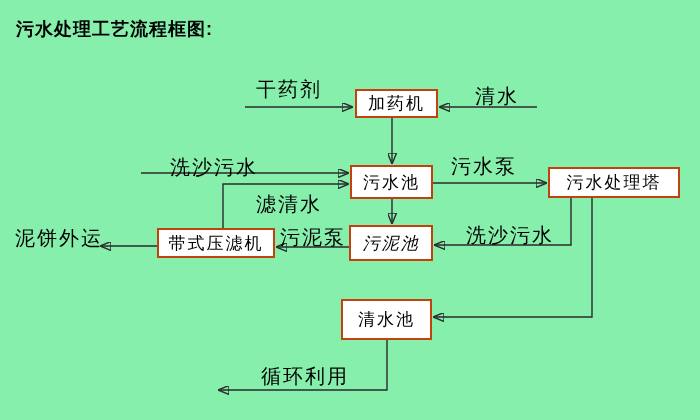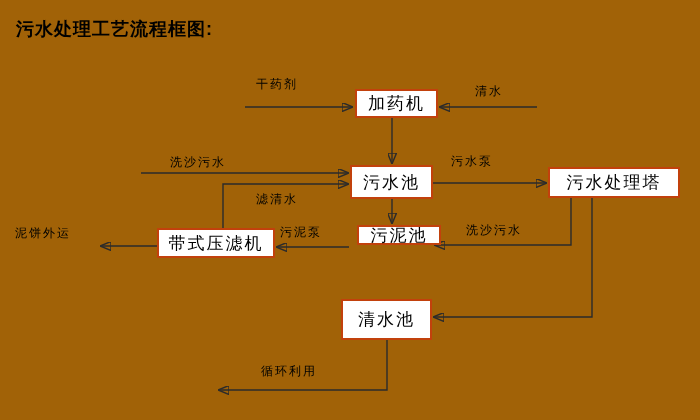--- a/index.html
+++ b/index.html
@@ -1,39 +1,39 @@
 <!DOCTYPE html>
 <html><head>
 <meta charset="utf-8">
 <style>
   html,body{margin:0;padding:0;background:#ffffff;}
   #canvas{
-    position:relative;width:700px;height:420px;background:#a16207;
+    position:relative;width:700px;height:420px;background:#86efac;
     font-family:"Liberation Sans","DejaVu Sans",sans-serif;color:#000;
     overflow:hidden;
   }
   #title{
     position:absolute;left:16px;top:17px;
     font-size:18px;font-weight:bold;letter-spacing:1px;color:#000;
   }
   .node{
     position:absolute;border:2px solid #c2410c;background:#ffffff;
     display:flex;align-items:center;justify-content:center;
     font-size:17px;letter-spacing:2px;box-sizing:border-box;color:#000;
   }
   .flow-label{
-    position:absolute;font-size:12px;letter-spacing:2px;color:#000;white-space:nowrap;
+    position:absolute;font-size:20px;letter-spacing:2px;color:#000;white-space:nowrap;
   }
   #wires{position:absolute;left:0;top:0;width:700px;height:420px;}
   #wires path{fill:none;stroke:#2b2b2b;stroke-width:1.4;}
   
   #node-dosing        {left:355px;top:89px; width:83px; height:29px;}
   #node-sewage-pool   {left:350px;top:165px;width:83px; height:34px;}
   #node-tower         {left:548px;top:167px;width:132px;height:31px;}
-  #node-sludge-pool   {left:357px;top:225px;width:84px; height:20px;}
+  #node-sludge-pool   {left:349px;top:225px;width:84px; height:36px;font-style:italic;}
   #node-press         {left:157px;top:228px;width:118px;height:30px;font-family:Liberation Mono, monospace;}
   #node-clean-pool    {left:341px;top:299px;width:91px; height:41px;}
   
   #lbl-dry-agent      {left:256px;top:76px;}
   #lbl-clean-water    {left:475px;top:83px;}
   #lbl-sand-washing   {left:170px;top:154px;}
   #lbl-filtered-water {left:256px;top:191px;}
   #lbl-sewage-pump    {left:451px;top:153px;}
   #lbl-bottom-sewage  {left:466px;top:222px;}
   #lbl-sludge-pump    {left:280px;top:224px;}

